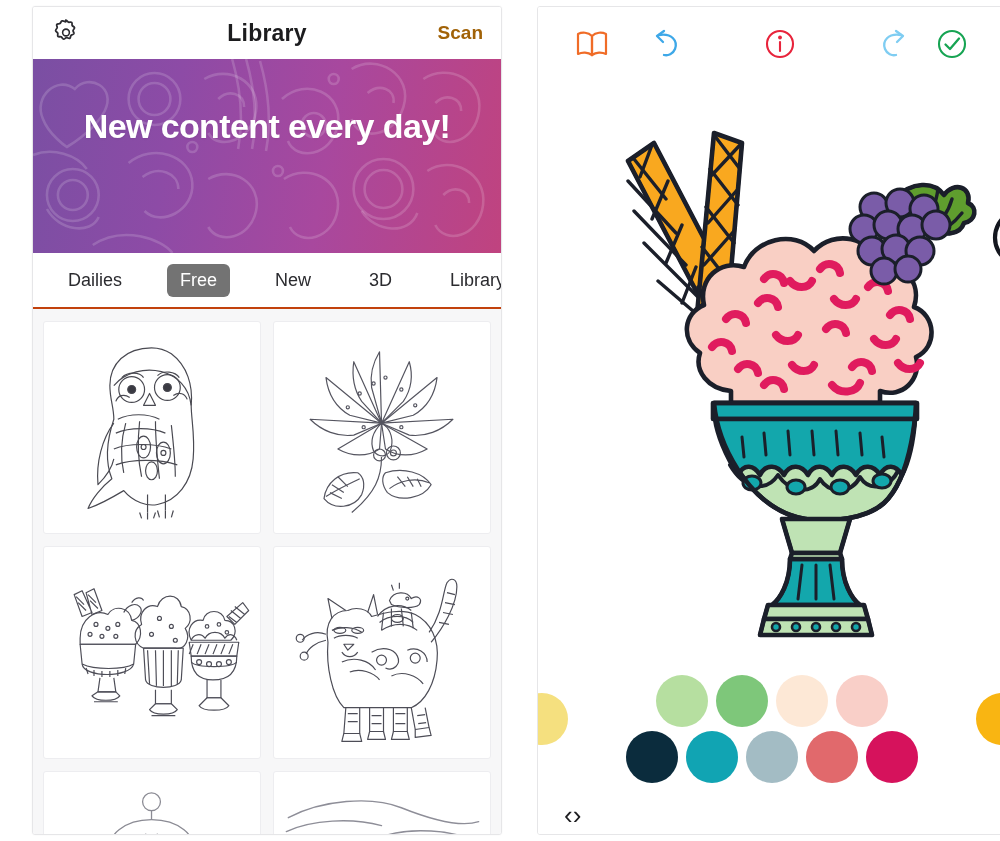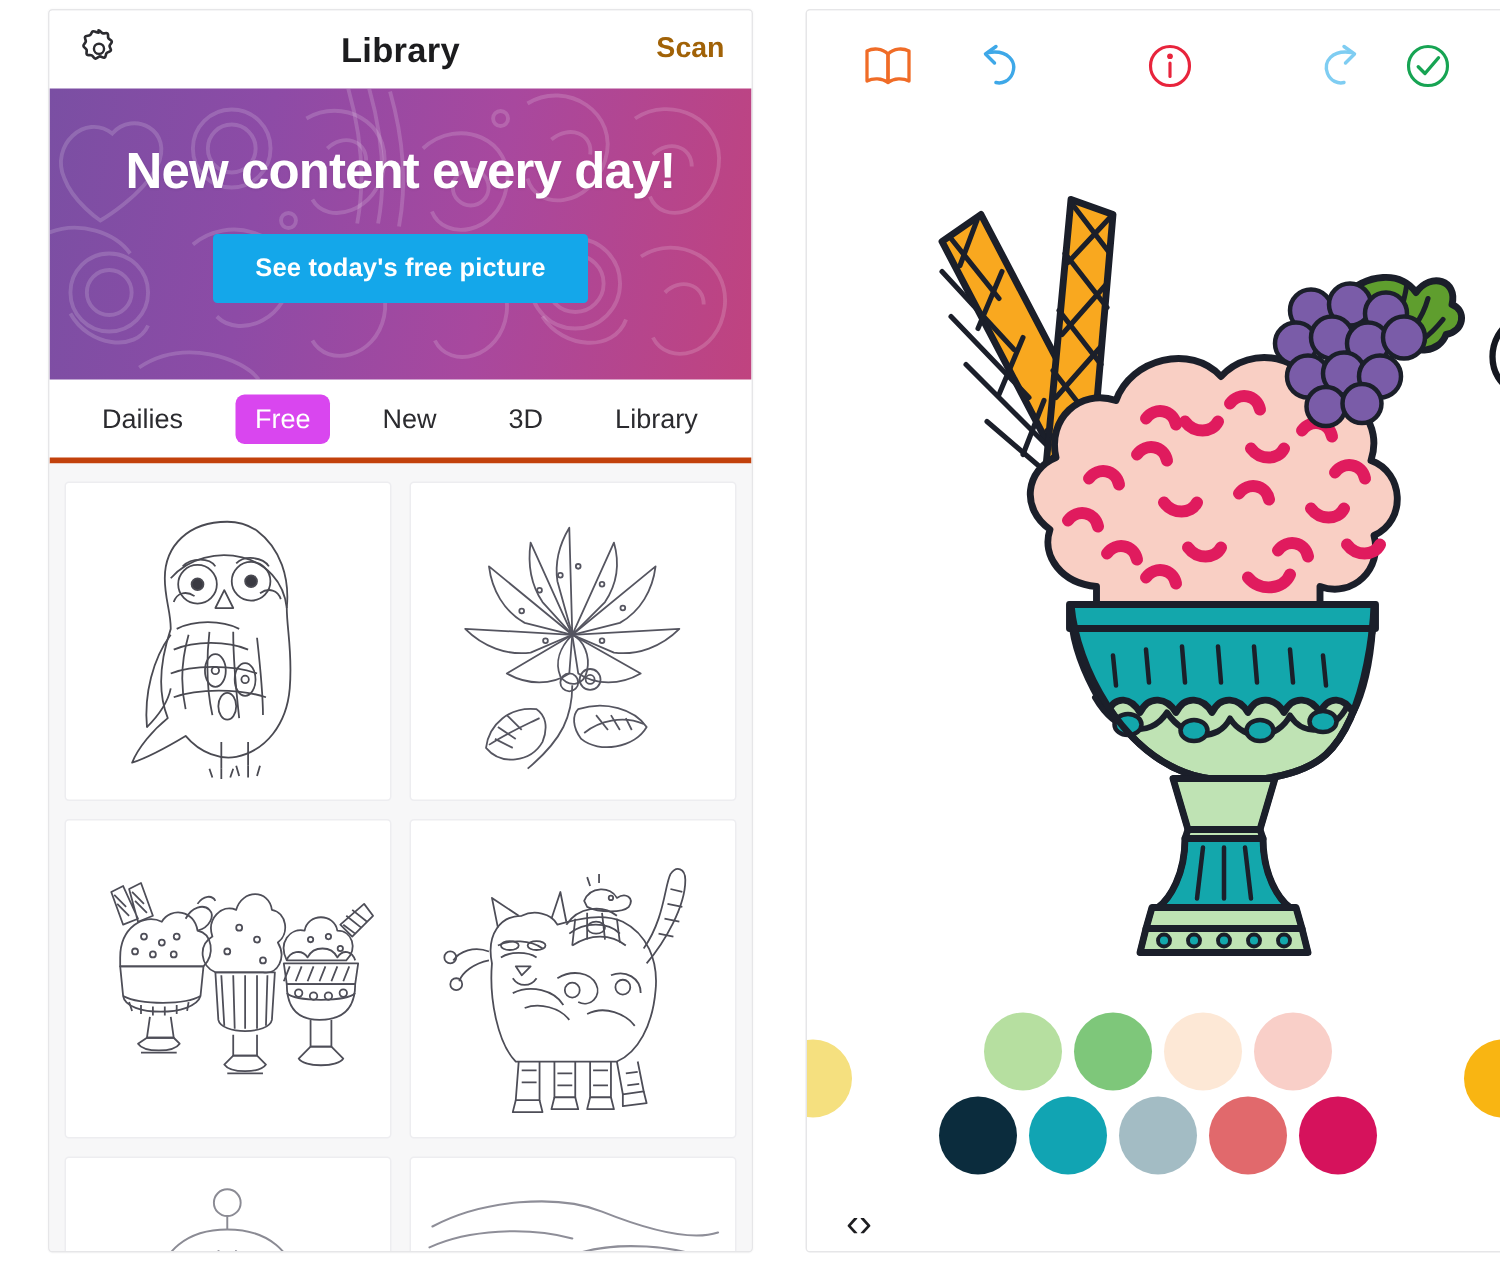--- a/index.html
+++ b/index.html
@@ -45,51 +45,51 @@
 
   
   .banner {
     position: relative; height: 194px; overflow: hidden;
     background: linear-gradient(100deg,#7a4fa3 0%, #8d4ba6 30%, #a8489e 62%, #c0437f 100%);
   }
   .banner svg.doodles { position: absolute; inset: 0; width: 100%; height: 100%; }
   .banner-inner {
     position: relative; z-index: 2; height: 100%;
     display: flex; flex-direction: column; align-items: center;
-    justify-content: flex-start; padding-top: 36px;
+    justify-content: flex-start; padding-top: 48px;
   }
   .banner-title {
     color: #fff; font-size: 34px; font-weight: bold; letter-spacing: -.6px;
     text-shadow: 0 1px 2px rgba(0,0,0,.08);
     white-space: nowrap;
   }
   .banner-cta {
     margin-top: 22px;
     background: #14a7ea; color: #fff;
     font-size: 17px; font-weight: bold;
     padding: 13px 28px; border: none; border-radius: 3px;
     cursor: pointer; font-family: "Liberation Sans", sans-serif;
     letter-spacing: .1px;
   }
 
   
   .tabs {
     height: 56px; display: flex; align-items: center;
-    padding: 0 22px; gap: 4px;
+    padding: 0 22px; gap: 14px;
     background: #fff; overflow: hidden; white-space: nowrap;
-    border-bottom: 4px solid #c2410c;
+    border-bottom: 2px solid #c2410c;
   }
   .tab {
     font-size: 18px; color: #2b2b2f;
     padding: 6px 13px; border-radius: 6px;
     cursor: pointer; background: transparent;
     border: none; font-family: "Liberation Sans", sans-serif;
     flex: 0 0 auto; margin-right: 18px;
   }
-  .tab.active { background: #d946ef; color: #ffffff; font-weight: normal; }
+  .tab.active { background: #737373; color: #ffffff; font-weight: normal; }
 
   
   .grid {
     padding: 12px 10px 0 10px;
     display: grid; grid-template-columns: 1fr 1fr;
     gap: 12px;
     background: #f7f7f8;
     height: calc(829px - 52px - 194px - 56px);
     overflow: hidden;
   }
@@ -213,21 +213,20 @@
           <path d="M412 136 C 422 126, 438 130, 438 144"></path>
           <path d="M60 186 C 90 166, 130 180, 140 194"></path>
           <path d="M0 96 C 20 88, 44 96, 54 110"></path>
           <circle cx="160" cy="88" r="5"></circle>
           <circle cx="246" cy="112" r="5"></circle>
           <circle cx="302" cy="20" r="5"></circle>
         </g>
       </svg>
       <div class="banner-inner">
         <div class="banner-title">New content every day!</div>
-        <button class="banner-cta">See today's free picture</button>
       </div>
     </div>
 
     <div class="tabs">
       <button class="tab">Dailies</button>
       <button class="tab active">Free</button>
       <button class="tab">New</button>
       <button class="tab">3D</button>
       <button class="tab">Library</button>
       <button class="tab">Arti</button>

